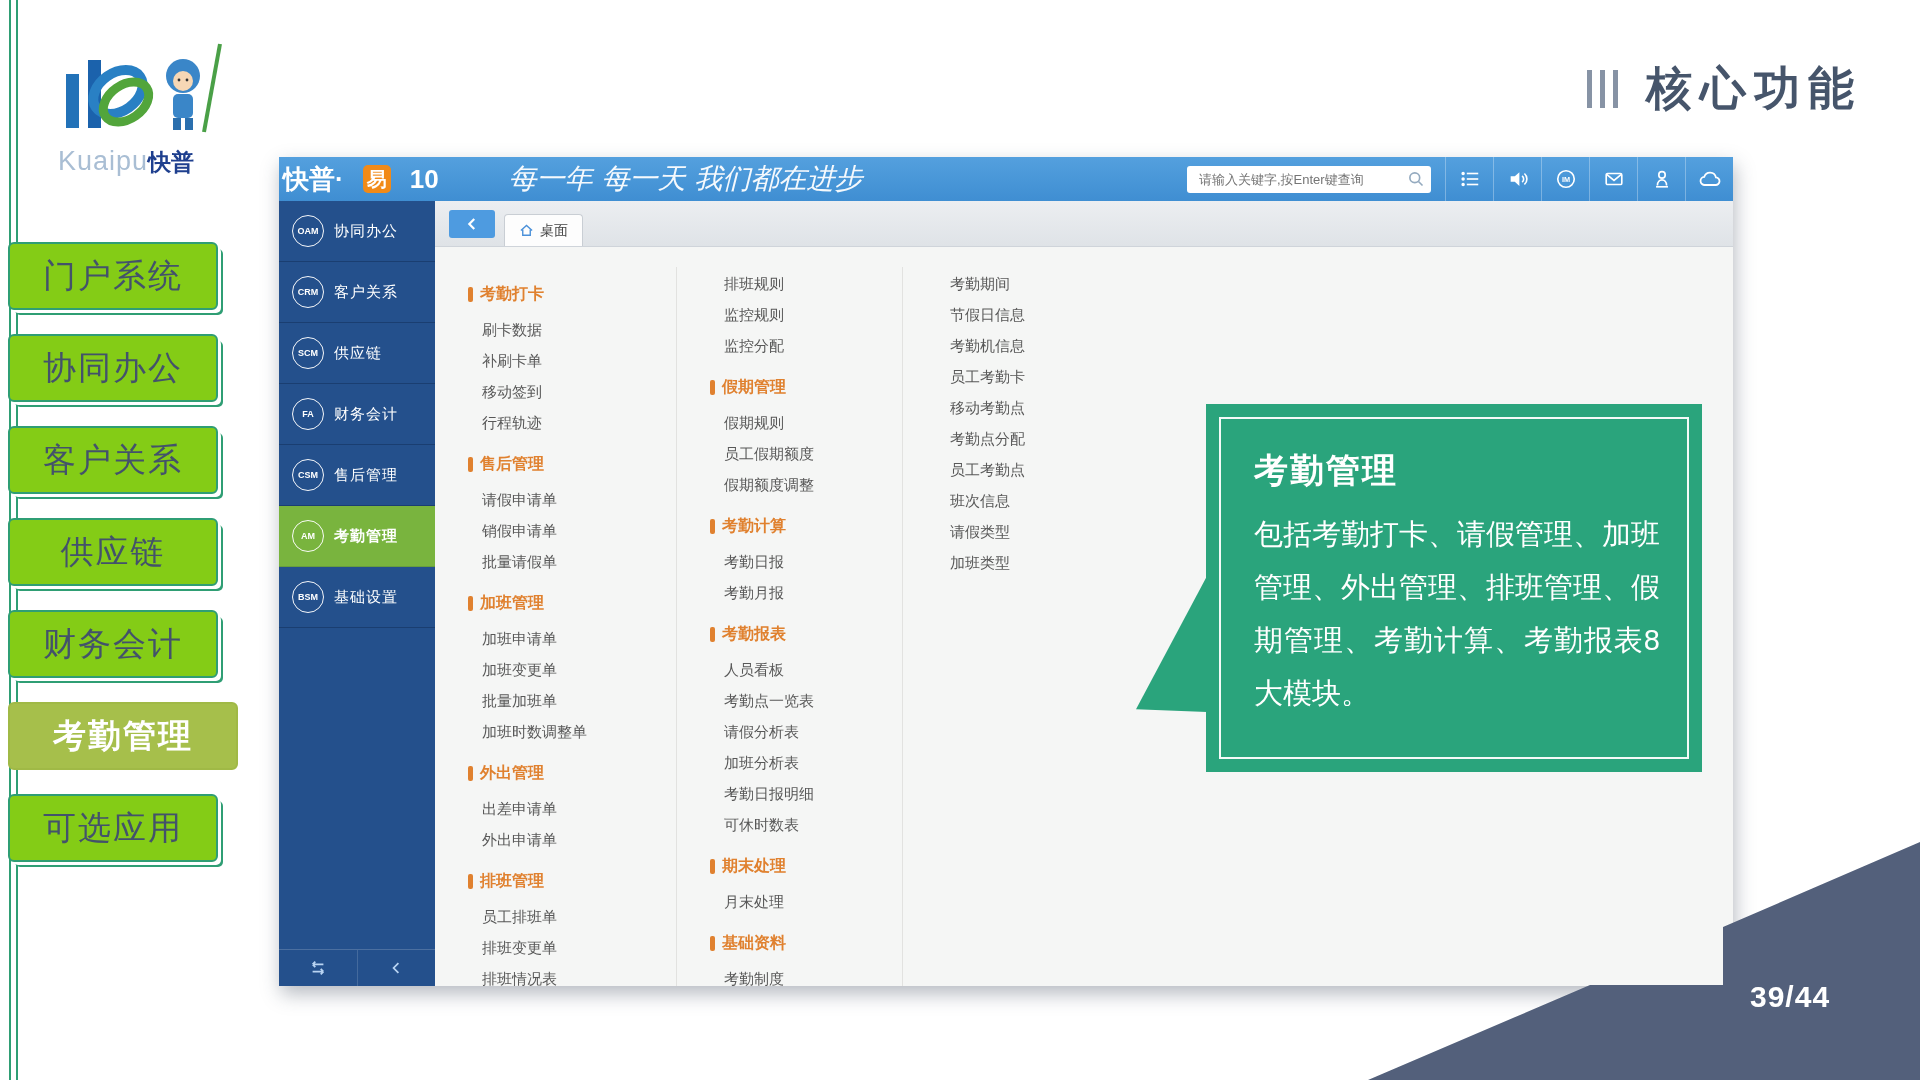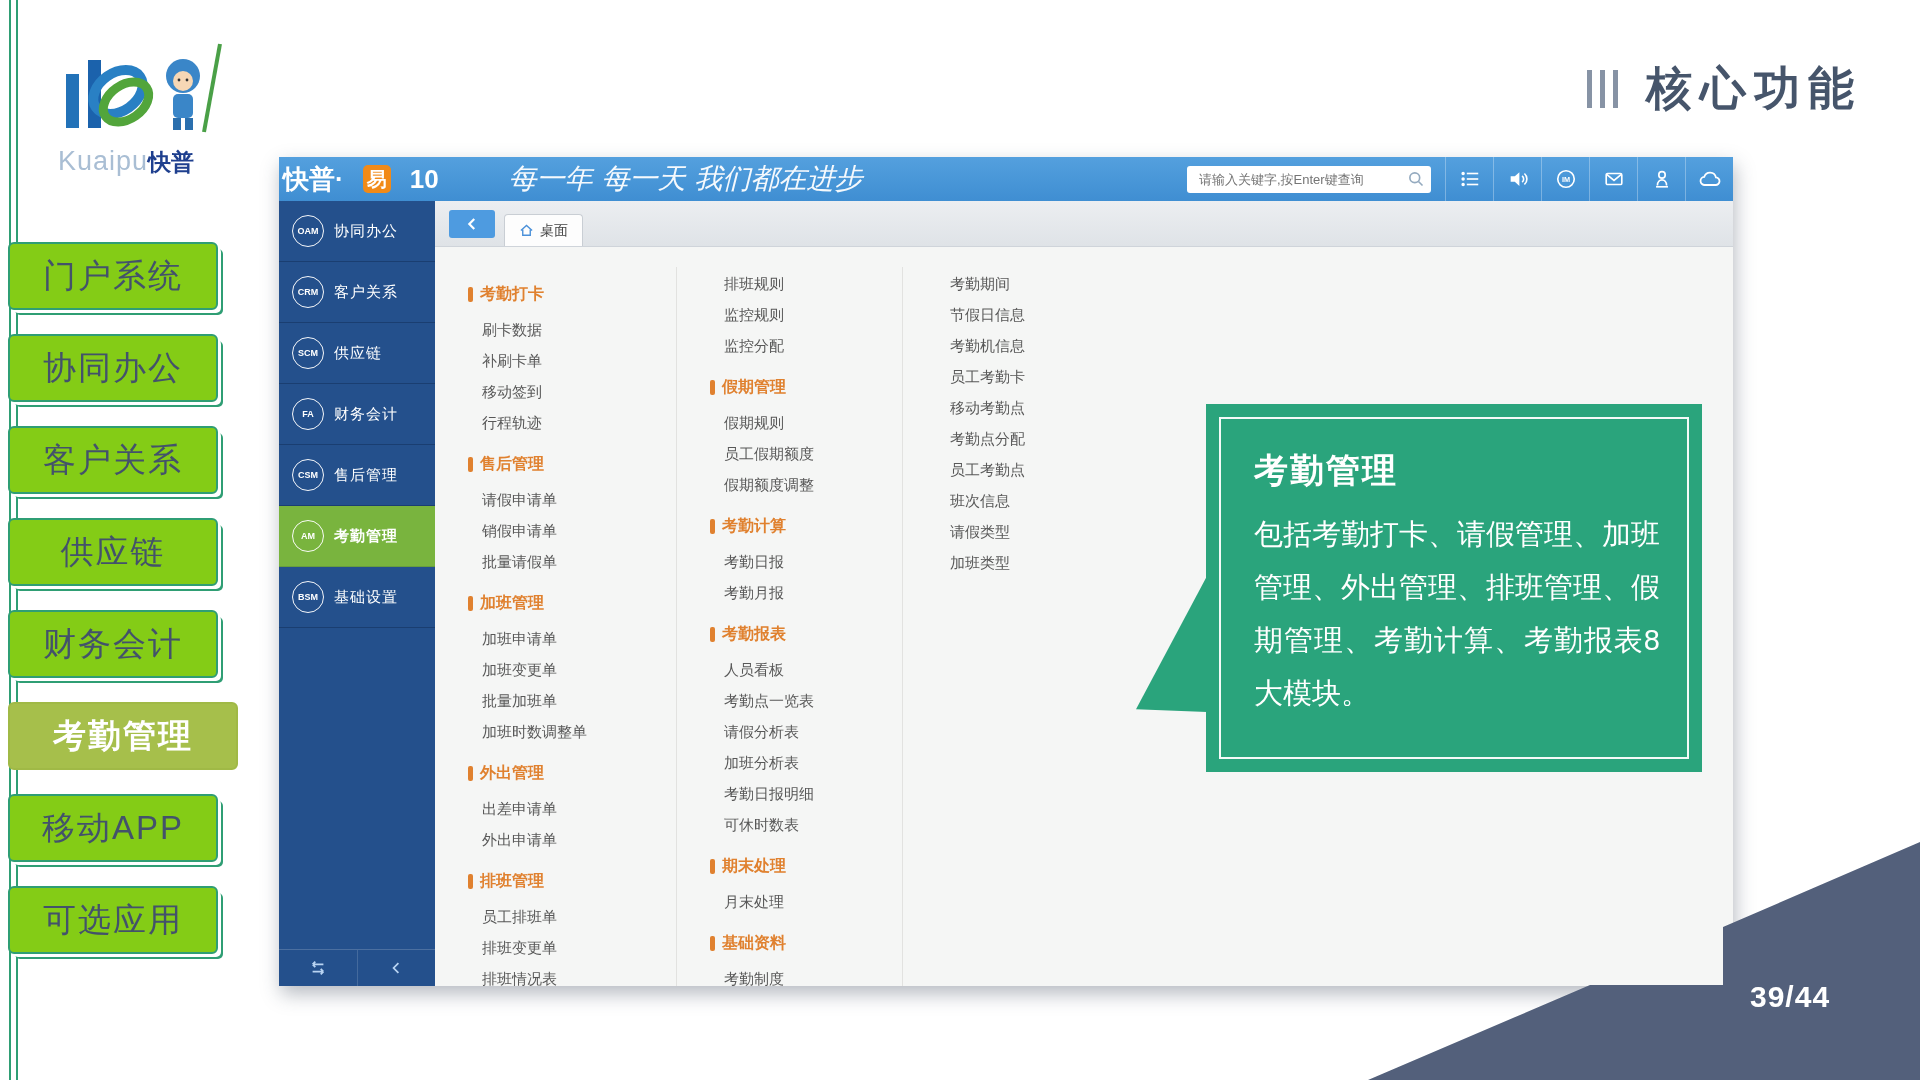--- a/index.html
+++ b/index.html
@@ -156,23 +156,20 @@
       </div>
 
       <div class="nav-btn">
         <span>财务会计</span>
       </div>
 
       <div class="nav-btn active">
         <span>考勤管理</span>
       </div>
 
-      <div class="nav-btn">
-        <span>移动APP</span>
-      </div>
 
       <div class="nav-btn">
         <span>可选应用</span>
       </div>
     </nav>
 
   <div class="app">
     <div class="titlebar">
       <div class="product">
         <span>快普·</span>

